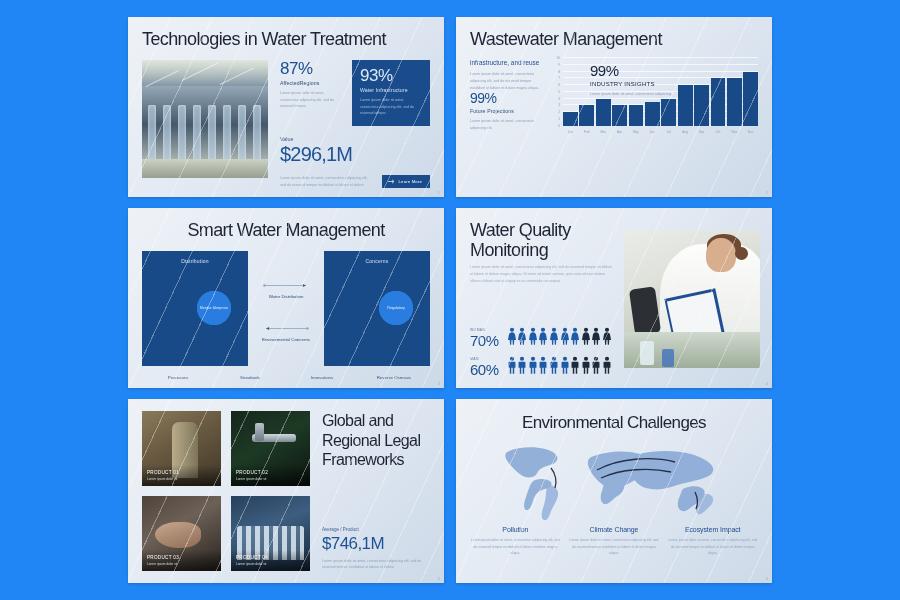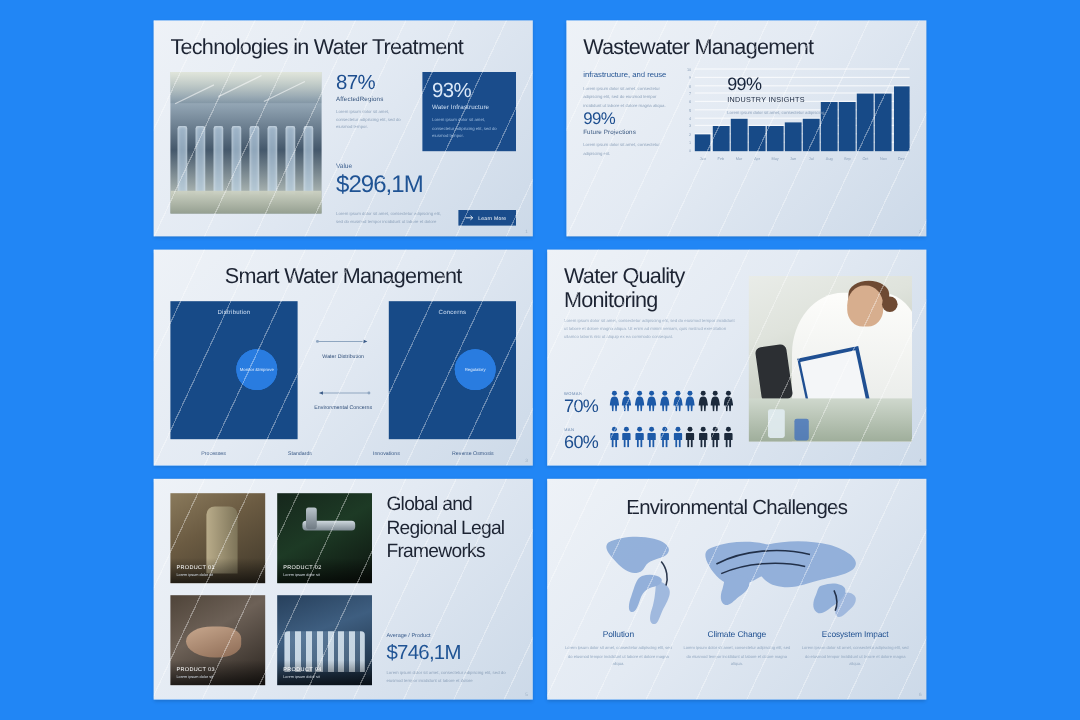--- a/index.html
+++ b/index.html
@@ -61,21 +61,21 @@
   .s1-big { font-size: 20px; color: #1f5394; letter-spacing: -.8px; margin-top: 1px; }
   .s1-foot { display:flex; align-items:flex-end; gap:8px; margin-top:9px; }
   .s1-foot .body-txt { flex:1; margin:0; }
   .btn-learn {
     background:#1a4c8b; color:#fff; font-size:4.2px; letter-spacing:.2px;
     padding: 4px 8px 4px 6px; display:flex; align-items:center; gap:4px; white-space:nowrap;
   }
   .btn-learn svg { width:7px; height:5px; flex:none; }
 
   
-  .s2 { padding: 12px 14px 8px; margin-left: 16px; }
+  .s2 { padding: 12px 14px 8px; }
   .s2-body { display:flex; gap:10px; margin-top: 9px; }
   .s2-left { width: 72px; flex:none; display:flex; flex-direction:column; justify-content:space-between; padding-bottom:8px; }
   .s2-kicker { font-size: 6.4px; color:#1d4e8f; line-height:1.45; }
   .s2-chart { flex:1; position:relative; }
   .yaxis { position:absolute; left:0; top:0; bottom:14px; width:10px; }
   .yaxis span { position:absolute; right:2px; font-size:3.2px; color:#8ba0b9; transform: translateY(-50%); }
   .plot { position:absolute; left:11px; right:0; top:0; bottom:14px; display:flex; align-items:flex-end; gap:1.6px; }
   .plot .gl { position:absolute; left:0; right:0; height:1px; background:rgba(255,255,255,.7); }
   .bar { flex:1; background:#174a87; position:relative; }
   .xaxis { position:absolute; left:11px; right:0; bottom:0; height:13px; display:flex; gap:1.6px; }

